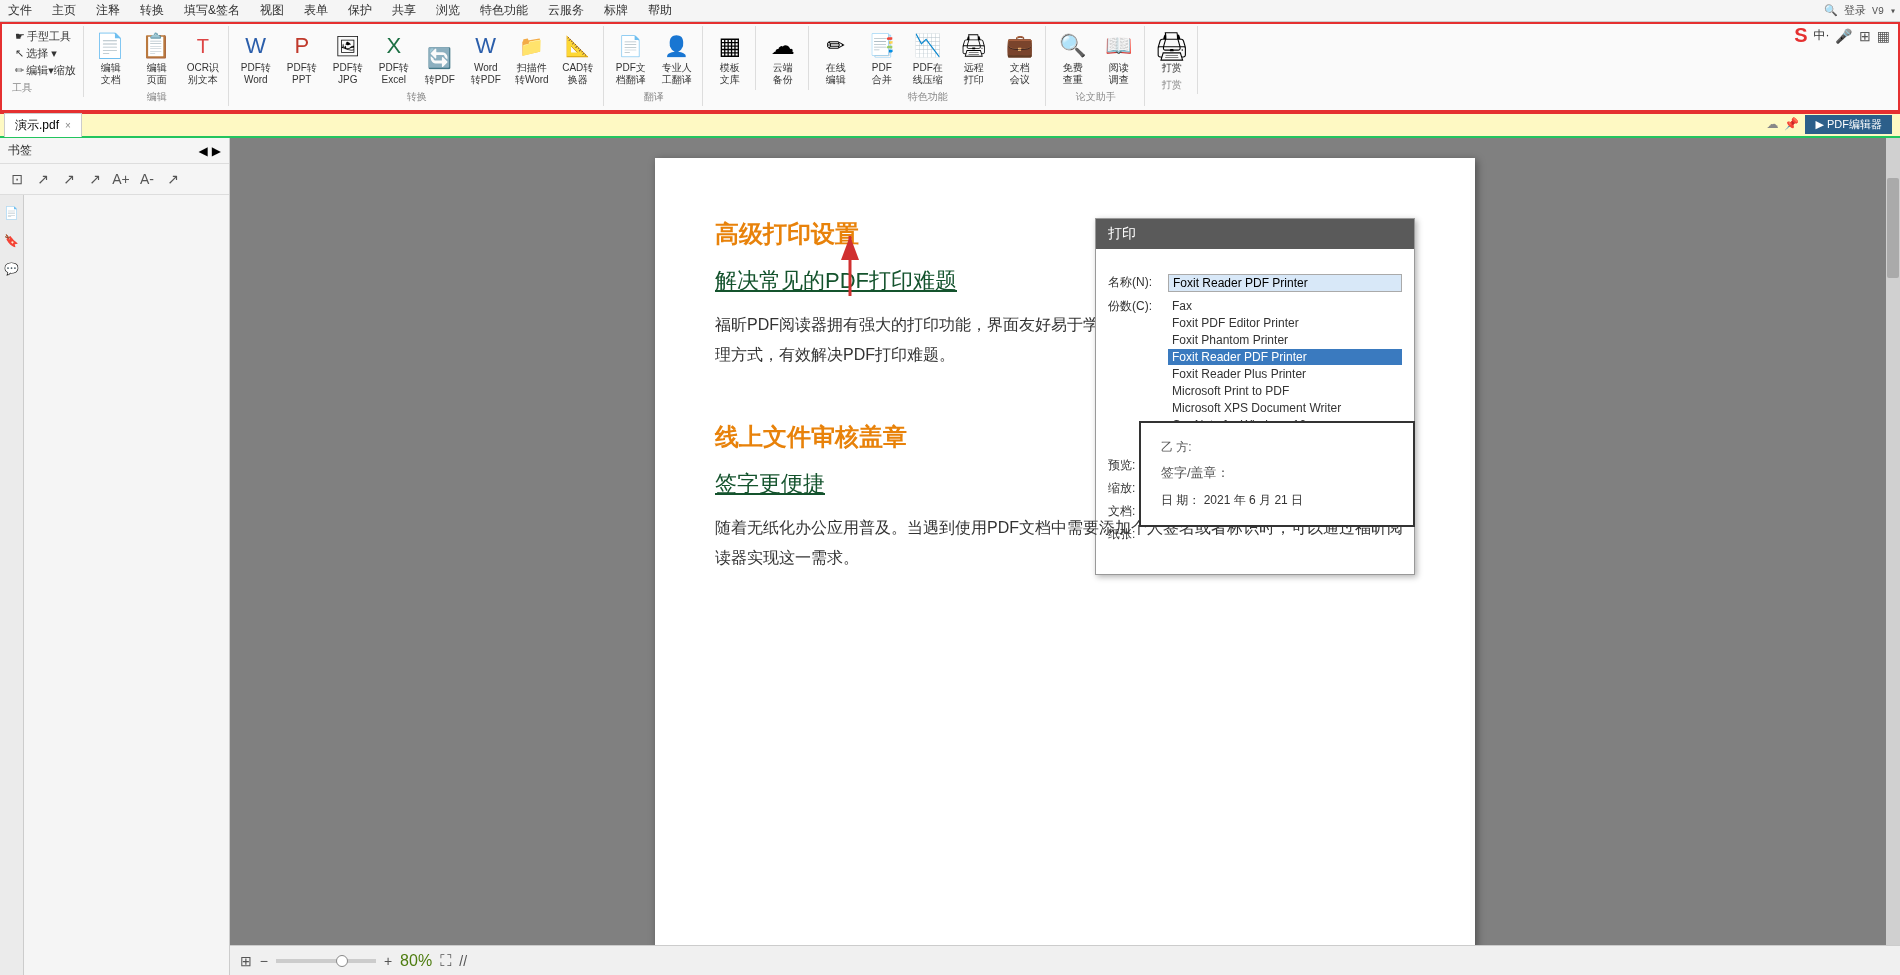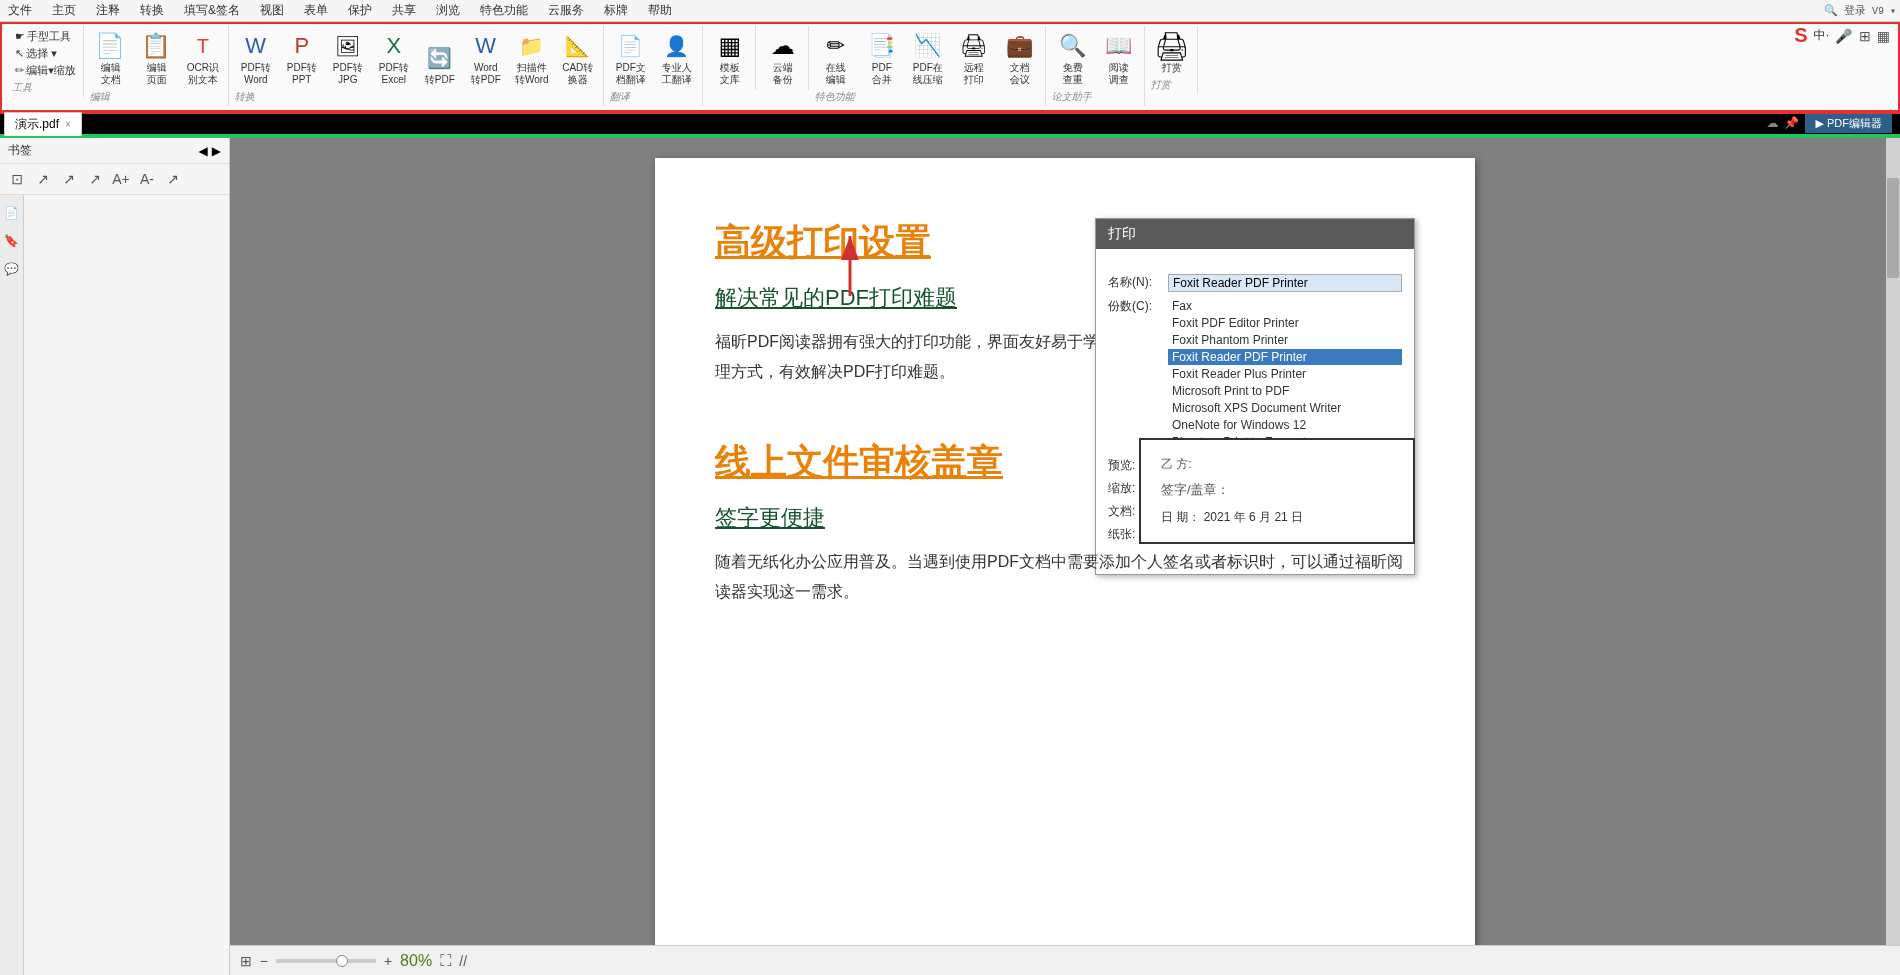--- a/index.html
+++ b/index.html
@@ -86,39 +86,38 @@
 
     .ribbon-section {
       display: flex;
       flex-direction: column;
       border-right: 1px solid #ddd;
       padding: 2px 4px;
     }
     .ribbon-section-title {
       font-size: 10px;
       color: #888;
-      text-align: left;
+      text-align: center;
       margin-top: 2px;
-      font-style: italic;
     }
 
     
     .top-right {
       position: absolute;
       right: 8px;
       top: 2px;
       display: flex;
       align-items: center;
       gap: 6px;
     }
 
     
     .tab-bar {
-      background: #000000;
-      border-bottom: 4px solid #22c55e;
+      background: #fef9c3;
+      border-bottom: 2px solid #22c55e;
       display: flex;
       align-items: center;
       height: 26px;
       padding-left: 4px;
     }
     .tab-item {
       background: #fff;
       border: 1px solid #ccc;
       border-bottom: none;
       padding: 3px 10px;
@@ -218,24 +217,23 @@
       background: white;
       width: 820px;
       min-height: 900px;
       padding: 60px 60px 40px 60px;
       box-shadow: 2px 2px 8px rgba(0,0,0,0.4);
       position: relative;
     }
 
     .section-title-orange {
       color: #e8820a;
-      font-size: 36px;
+      font-size: 24px;
       font-weight: bold;
       margin-bottom: 16px;
-      text-decoration: underline;
     }
     .section-subtitle {
       font-size: 22px;
       color: #14532d;
       font-weight: normal;
       margin-bottom: 14px;
       text-decoration: underline;
     }
     .section-body {
       font-size: 16px;

